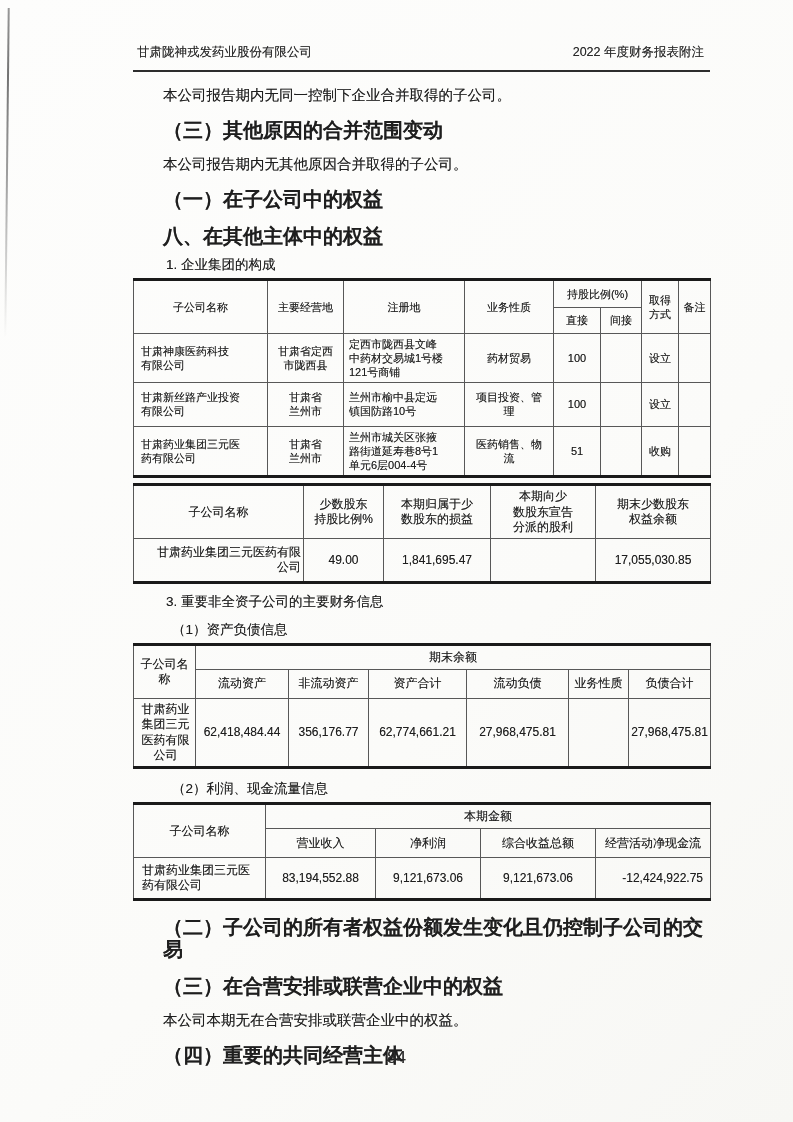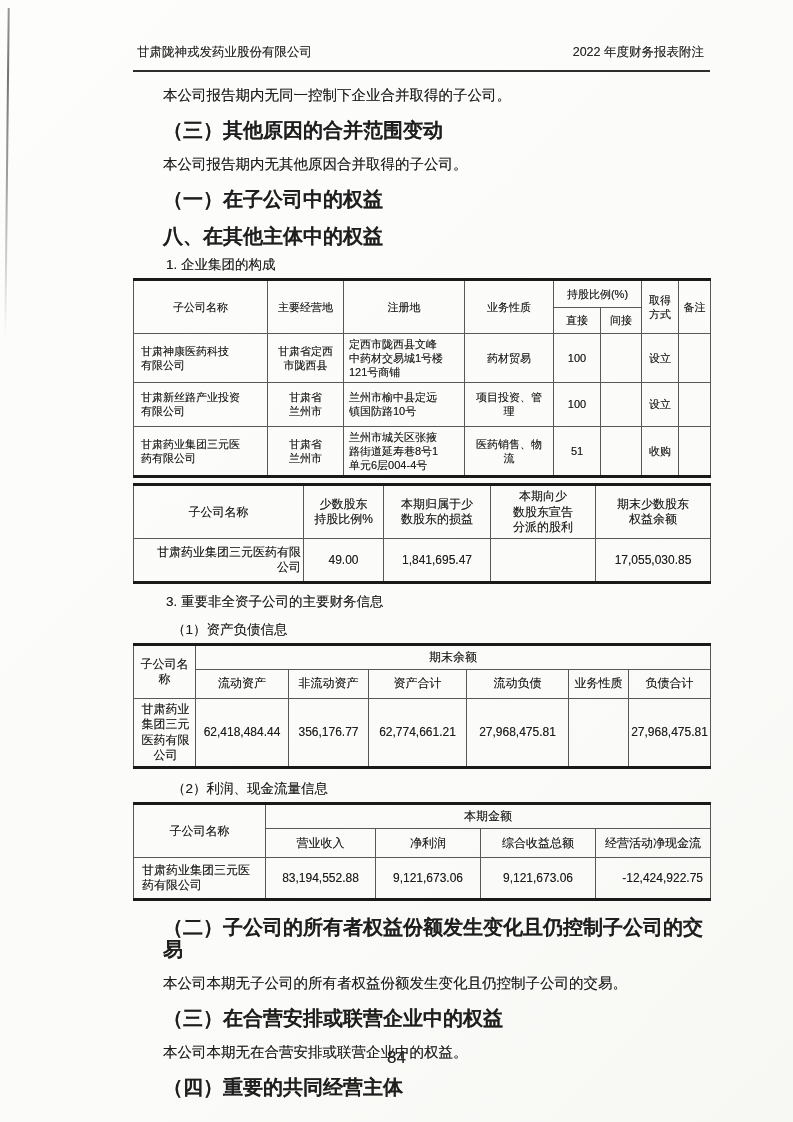--- a/index.html
+++ b/index.html
@@ -262,20 +262,19 @@
 药有限公司</td>
         <td>83,194,552.88</td>
         <td>9,121,673.06</td>
         <td>9,121,673.06</td>
         <td class="num-right">-12,424,922.75</td>
       </tr>
     </tbody>
       </table>
 
     <p class="hd">（二）子公司的所有者权益份额发生变化且仍控制子公司的交易</p>
-    <p class="para">本公司本期无子公司的所有者权益份额发生变化且仍控制子公司的交易。</p>
     <p class="hd">（三）在合营安排或联营企业中的权益</p>
     <p class="para">本公司本期无在合营安排或联营企业中的权益。</p>
     <p class="hd">（四）重要的共同经营主体</p>
   </div>
 
   <div class="pageno">84</div>
 </div>
 
 </body></html>

